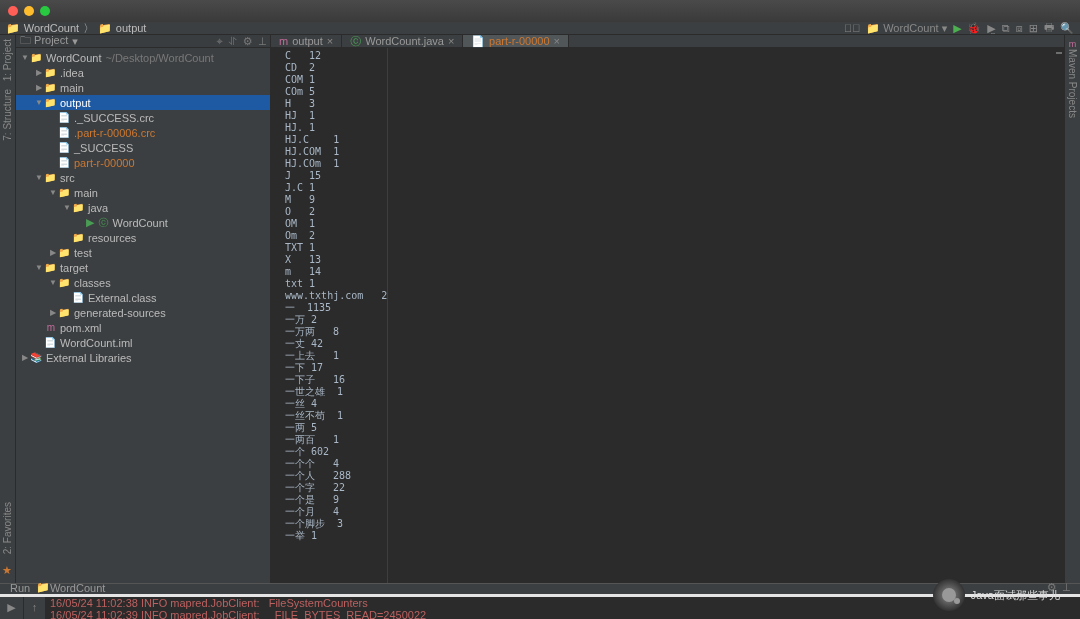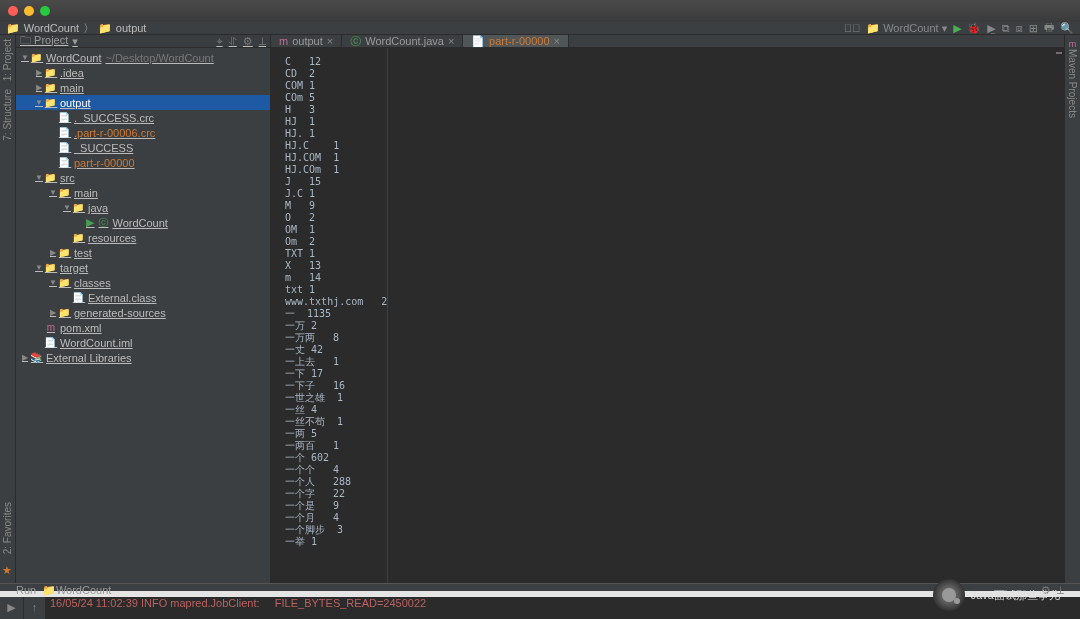--- a/index.html
+++ b/index.html
@@ -14,44 +14,44 @@
 .navbar .crumb-icn { color:#8a8a8a; }
 .navbar .right { margin-left:auto; display:flex; gap:6px; align-items:center; color:#888;}
 .toolbar-btn { color:#888; font-size:11px; cursor:pointer;}
 .run-green { color:#4caf50; }
 .bug-grn { color:#4caf50;}
 .main { display:flex; height:calc(100% - 22px - 13px - 12px - 12px - 12px); }
 .leftgutter { width:16px; background:#3c3f41; border-right:1px solid #2b2b2b; display:flex; flex-direction:column; align-items:center; gap:8px; padding-top:4px;}
 .leftgutter .vtab { writing-mode: vertical-rl; transform: rotate(180deg); font-size:10px; color:#888; cursor:pointer;}
 .rightgutter { width:16px; background:#3c3f41; border-left:1px solid #2b2b2b; display:flex; flex-direction:column; align-items:center; padding-top:4px;}
 .rightgutter .vtab { writing-mode: vertical-rl; font-size:10px; color:#888; cursor:pointer;}
-.sidebar { width:255px; background:#3c3f41; border-right:1px solid #2b2b2b; display:flex; flex-direction:column; overflow:hidden;text-decoration:underline;}
+.sidebar { width:255px; background:#3c3f41; border-right:1px solid #2b2b2b; display:flex; flex-direction:column; overflow:hidden;}
 .sidebar-head { height:13px; background:#3a3d3f; display:flex; align-items:center; padding:0 4px; border-bottom:1px solid #2b2b2b; font-size:10px; color:#999;}
 .sidebar-head .right { margin-left:auto; display:flex; gap:6px; color:#777;}
 .tbtn{cursor:pointer;}
 .tree { flex:1; overflow:auto; padding:2px 0; font-size:11px; }
 .tree-row { display:flex; align-items:center; height:15px; padding-left:4px; white-space:nowrap; cursor:pointer;}
 .tree-row.sel { background:#1e5aa3; color:#fff;}
 .arrow { width:10px; display:inline-block; text-align:center; color:#888; font-size:8px;}
 .arrow.open::before{content:'▼';} .arrow.closed::before{content:'▶';} .arrow.none::before{content:'';}
 .ficn { width:14px; text-align:center; font-size:10px; margin-right:2px;} .c-blue{color:#4a88c7;} .c-green{color:#499c54;} .c-pink{color:#c06c9a;} .c-grey{color:#808080;} .c-cyan{color:#287bde;}
 .tree-label{color:#bbb;} .tree-row.sel .tree-label{color:#fff;}
 .tree-path{color:#787878; margin-left:4px;}
 .editor-pane { flex:1; display:flex; flex-direction:column; background:#2b2b2b; overflow:hidden;}
 .tabs { height:13px; background:#3c3f41; border-bottom:1px solid #2b2b2b; display:flex; align-items:stretch; font-size:10px;}
 .tab { padding:0 8px; display:flex; align-items:center; gap:4px; border-right:1px solid #2b2b2b; color:#999; cursor:pointer;}
 .tab.active { background:#515658; color:#ddd;}
 .tab .close{color:#888; cursor:pointer;}
 .editor { flex:1; background:#2b2b2b; overflow:hidden; position:relative; display:flex;}
-.editor-content { padding:8px 0 2px 14px; font-family: Menlo, Consolas, monospace; font-size:10px; line-height:12px; color:#a9b7c6; white-space:pre; }
+.editor-content { padding:2px 0 2px 14px; font-family: Menlo, Consolas, monospace; font-size:10px; line-height:12px; color:#a9b7c6; white-space:pre; }
 .editor-right-empty { width:280px; border-left:1px solid #3c3f41;}
 .scrollmark { position:absolute; right:2px; top:0; width:6px; height:100%; }
 .scrollmark .m { position:absolute; width:6px; height:2px; background:#6e6e6e;}
 .bottom-panel { height:174px; background:#2b2b2b; border-top:1px solid #555; display:flex; flex-direction:column;}
-.bp-head { height:13px; background:#3c3f41; border-bottom:6px solid #e5e5e5; display:flex; align-items:flex-start; padding:0 16px; font-size:10px; color:#999;}
+.bp-head { height:13px; background:#3c3f41; border-bottom:3px solid #e5e5e5; display:flex; align-items:flex-end; padding:0 10px; font-size:10px; color:#999;}
 .bp-head .right{margin-left:auto; display:flex; gap:6px; color:#777;}
 .bp-body { flex:1; display:flex; overflow:hidden;}
 .bp-gutter { width:24px; background:#3c3f41; display:flex; flex-direction:column; align-items:center; padding-top:4px; gap:8px; border-right:1px solid #2b2b2b;}
 .bp-gutter2 { width:22px; background:#3c3f41; display:flex; flex-direction:column; align-items:center; padding-top:4px; gap:8px; border-right:1px solid #2b2b2b;}
 .console { flex:1; padding:0 4px; font-family: Menlo, Consolas, monospace; font-size:10px; line-height:12px; overflow:hidden;}
 .log-line { white-space:pre; color:#bc6060;}
 .ficn-folder{color:#9f8349;}
 .ficn-root{color:#cc7832;}
 .l-orange{color:#cc7832;}
 .watermark{position:absolute;right:20px;bottom:8px;display:flex;align-items:center;gap:6px;color:#ddd;font-size:18px;font-weight:500;}
@@ -311,20 +311,21 @@
   <div class="bp-body">
     <div class="bp-gutter">
       <span class="gbtn c-green">▶</span>
 
     </div>
     <div class="bp-gutter2">
       <span class="gbtn">↑</span>
 
     </div>
     <div class="console" id="console">
+        <div class="log-line">16/05/24 11:02:38 INFO mapred.JobClient:   FileSystemCounters</div>
         <div class="log-line">16/05/24 11:02:39 INFO mapred.JobClient:     FILE_BYTES_READ=2450022</div>
       </div>
   </div>
 </div>
 
 <div class="watermark">
   <div class="wm-ico">
       <div class="wm-inner"></div>
     </div>
   <span>Java面试那些事儿</span>

